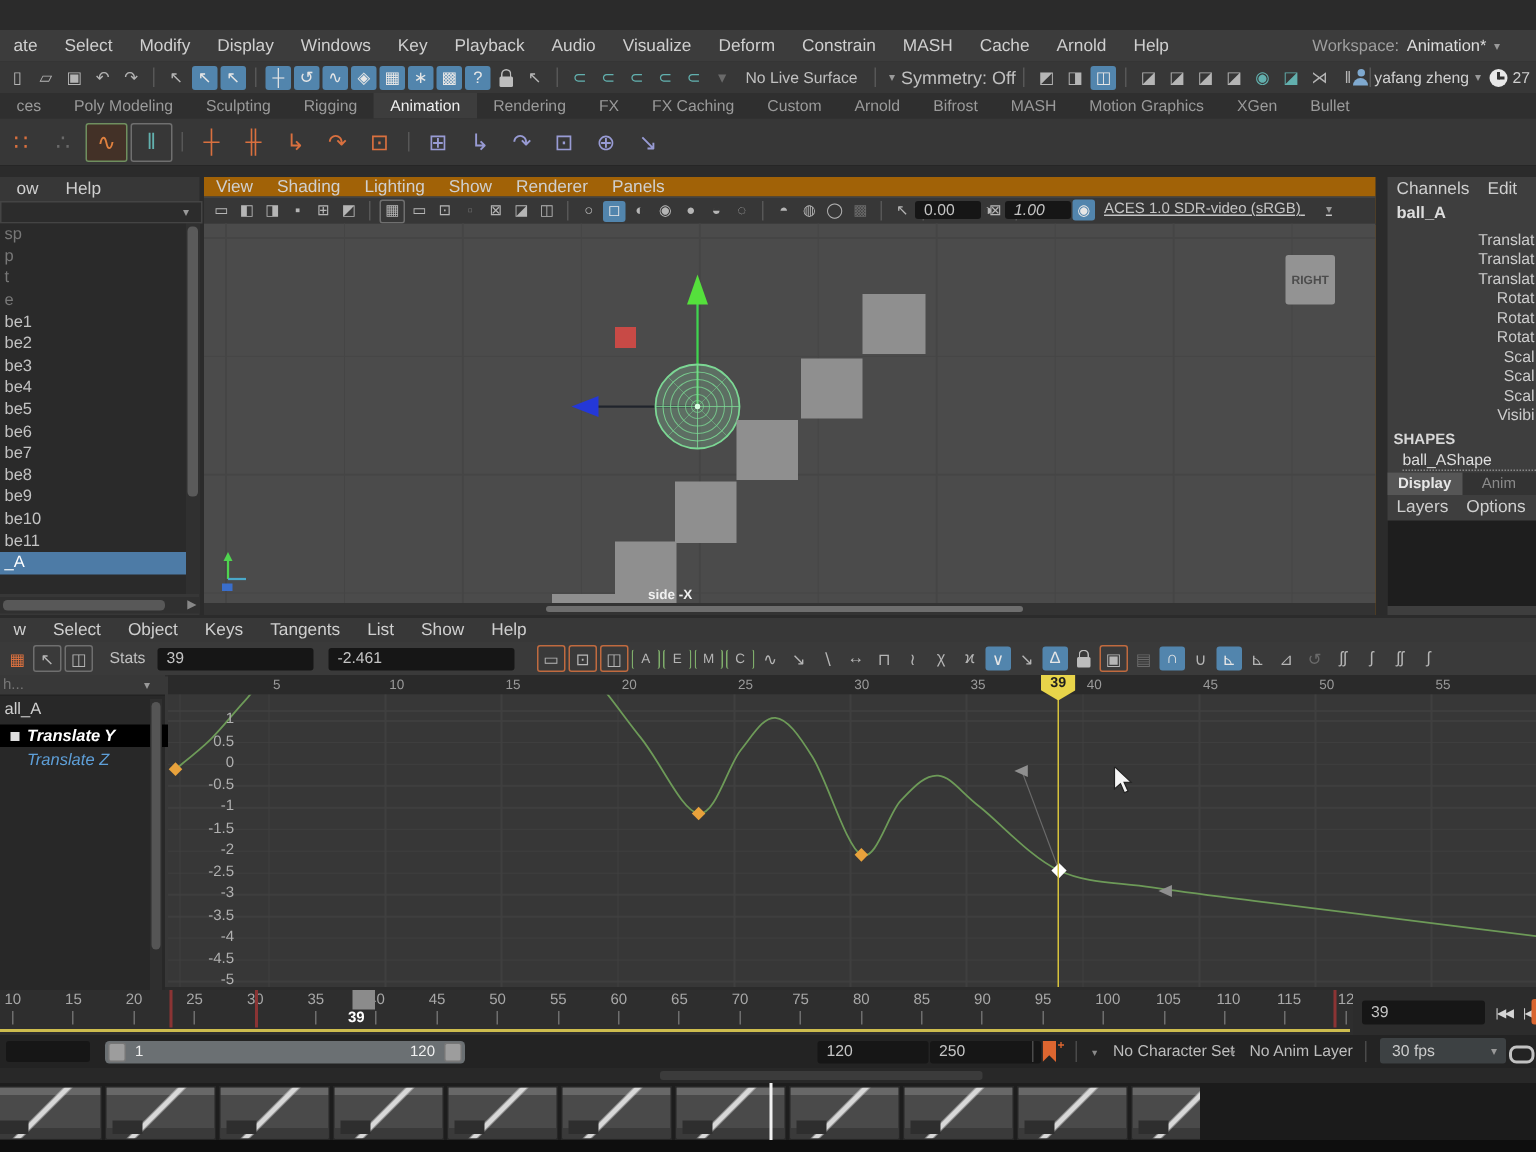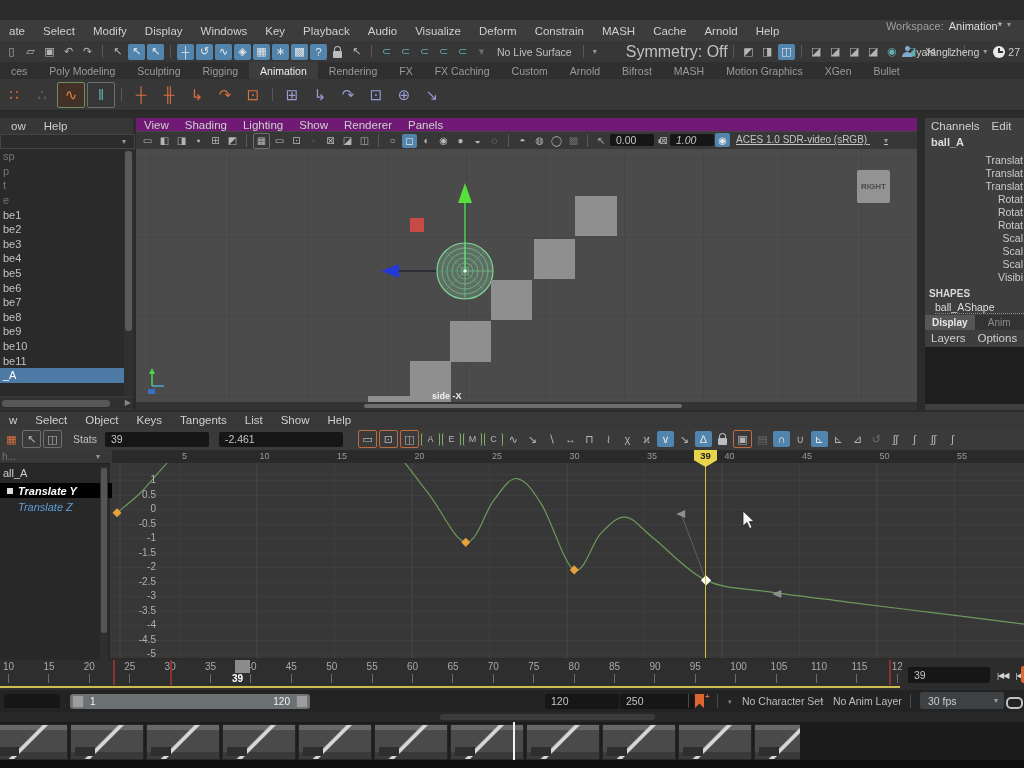--- a/index.html
+++ b/index.html
@@ -22,21 +22,21 @@
   .ic.ob{border:1px solid #c06a3f;}
   .mi{padding:0 9px;font-size:11.5px;color:#cfcfcf;white-space:nowrap;}
   .fld{background:#161616;color:#c4c4c4;font-size:10.5px;display:flex;align-items:center;
        padding:0 6px;border-radius:2px;}
   
   #titlebar{left:0;top:0;width:1024px;height:20px;background:#191919;display:flex;
             align-items:center;justify-content:center;font-size:11px;color:#a8a8a8;}
   #titlebar .doc{width:11px;height:11px;background:#6f8fae;border-radius:2px;margin-right:6px;}
   
   #menubar{left:0;top:20px;width:1024px;height:21px;background:#3c3c3c;border-bottom:1px solid #2e2e2e;}
-  #workspace{position:absolute;right:13px;top:0;height:21px;display:flex;font-size:11px;}
+  #workspace{position:absolute;right:24px;top:0;height:21px;display:flex;align-items:center;font-size:11px;}
   
   #statusline{left:0;top:41px;width:1024px;height:21px;background:#373737;border-bottom:1px solid #2c2c2c;}
   
   #shelftabs{left:0;top:62px;width:1024px;height:17px;background:#2f2f2f;}
   .stab{padding:0 11px;font-size:10.5px;color:#9a9a9a;white-space:nowrap;}
   .stab.active{color:#efefef;background:#3d3d3d;height:17px;display:flex;align-items:center;}
   #shelficons{left:0;top:79px;width:1024px;height:31px;background:#373737;border-bottom:1px solid #262626;}
   .shic{width:26px;height:24px;font-size:15px;}
   
   #outliner{left:0;top:118px;width:133px;height:292px;background:#373737;}
@@ -46,21 +46,21 @@
   #ol-list{position:absolute;left:0;top:31px;width:124px;height:247px;background:#2a2a2a;overflow:hidden;}
   .ol-item{height:14.6px;font-size:11px;color:#c2c2c2;padding-left:3px;display:flex;align-items:center;}
   .ol-item.dim{color:#787878;}
   .ol-item.sel{background:#4d7ba6;color:#fff;}
   #ol-vscroll{position:absolute;right:0;top:31px;width:9px;height:247px;background:#303030;}
   #ol-vscroll .h{position:absolute;left:1px;top:2px;width:7px;height:180px;background:#5a5a5a;border-radius:3px;}
   #ol-hscroll{position:absolute;left:0;top:280px;width:133px;height:11px;background:#303030;}
   #ol-hscroll .h{position:absolute;left:2px;top:2px;width:108px;height:7px;background:#585858;border-radius:3px;}
   #ol-hscroll .a{position:absolute;right:2px;top:0px;color:#888;font-size:8px;}
   
-  #viewport{left:136px;top:118px;width:781px;height:292px;background:#701a75;}
+  #viewport{left:136px;top:118px;width:781px;height:292px;background:#a16207;}
   #vp-menus{height:13px;font-size:10.5px;}
   #vp-menus .mi{padding:0 8px;}
   #vp-iconbar{position:absolute;left:0;top:13px;width:781px;height:17px;background:#373737;
               border-top:1px solid #434343;border-bottom:1px solid #2d2d2d;}
   #vp-iconbar .ic{width:15px;height:14px;font-size:10px;}
   #vp-canvas{position:absolute;left:0;top:31px;width:781px;height:253px;background:#4b4b4b;overflow:hidden;
      background-image:repeating-linear-gradient(to right,#454545 0 1px,transparent 1px 79px),
                       repeating-linear-gradient(to bottom,#454545 0 1px,transparent 1px 79px);
      background-position:14px 9px;}
   .stair{position:absolute;background:#8f8f8f;}
@@ -234,21 +234,21 @@
         <span class="ic tl">⊂</span>
         <span class="ic tl">⊂</span>
         <span class="ic tl">⊂</span>
         <span class="ic tl">⊂</span>
         <span class="ic tl">⊂</span>
         <span class="ic dim">▾</span>
       </span>
     <span class="fld" style="height:15px;background:transparent;color:#c0c0c0;">No Live Surface</span>
     <span class="vdiv"></span>
     <span style="font-size:8px;color:#999;margin:0 4px;">▾</span>
-    <span style="font-size:16px;color:#c0c0c0;margin-left:25px;">Symmetry: Off</span>
+    <span style="font-size:12px;color:#c0c0c0;">Symmetry: Off</span>
     <span class="vdiv"></span>
     <span id="sl-right" class="row">
         <span class="ic ">◩</span>
         <span class="ic ">◨</span>
         <span class="ic hl">◫</span>
         <span class="vdiv"></span>
         <span class="ic ">◪</span>
         <span class="ic ">◪</span>
         <span class="ic ">◪</span>
         <span class="ic ">◪</span>

